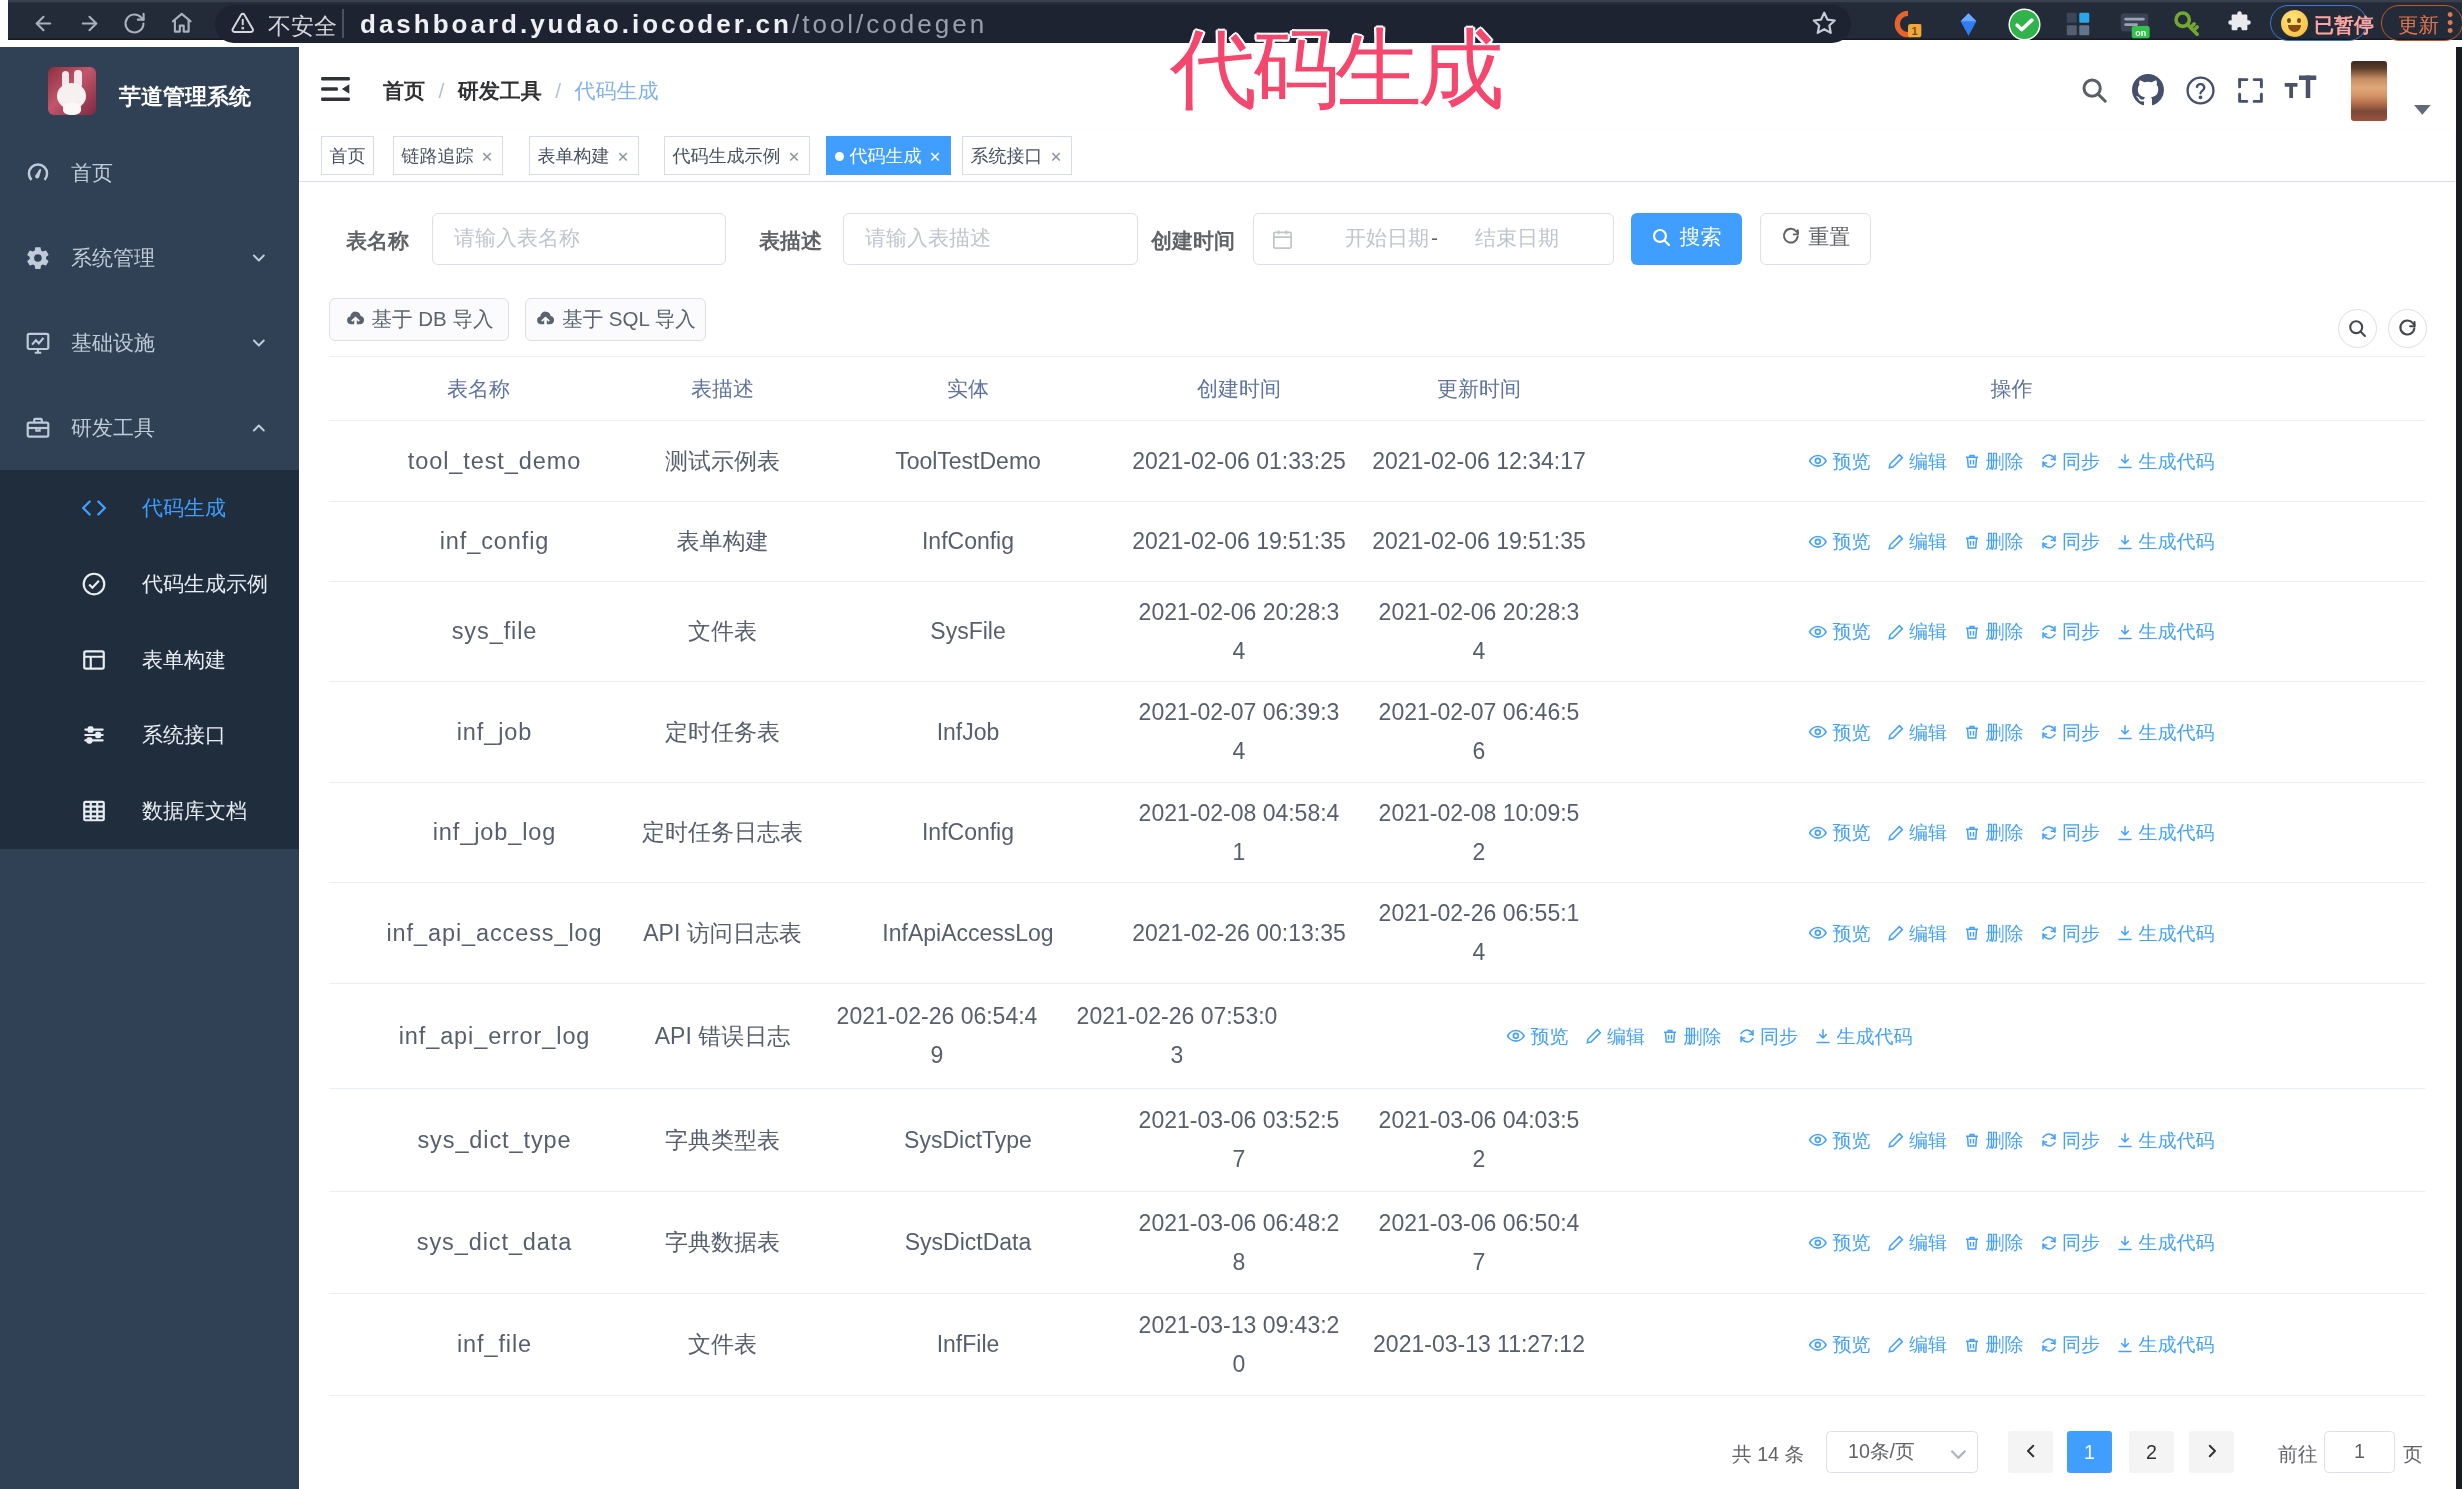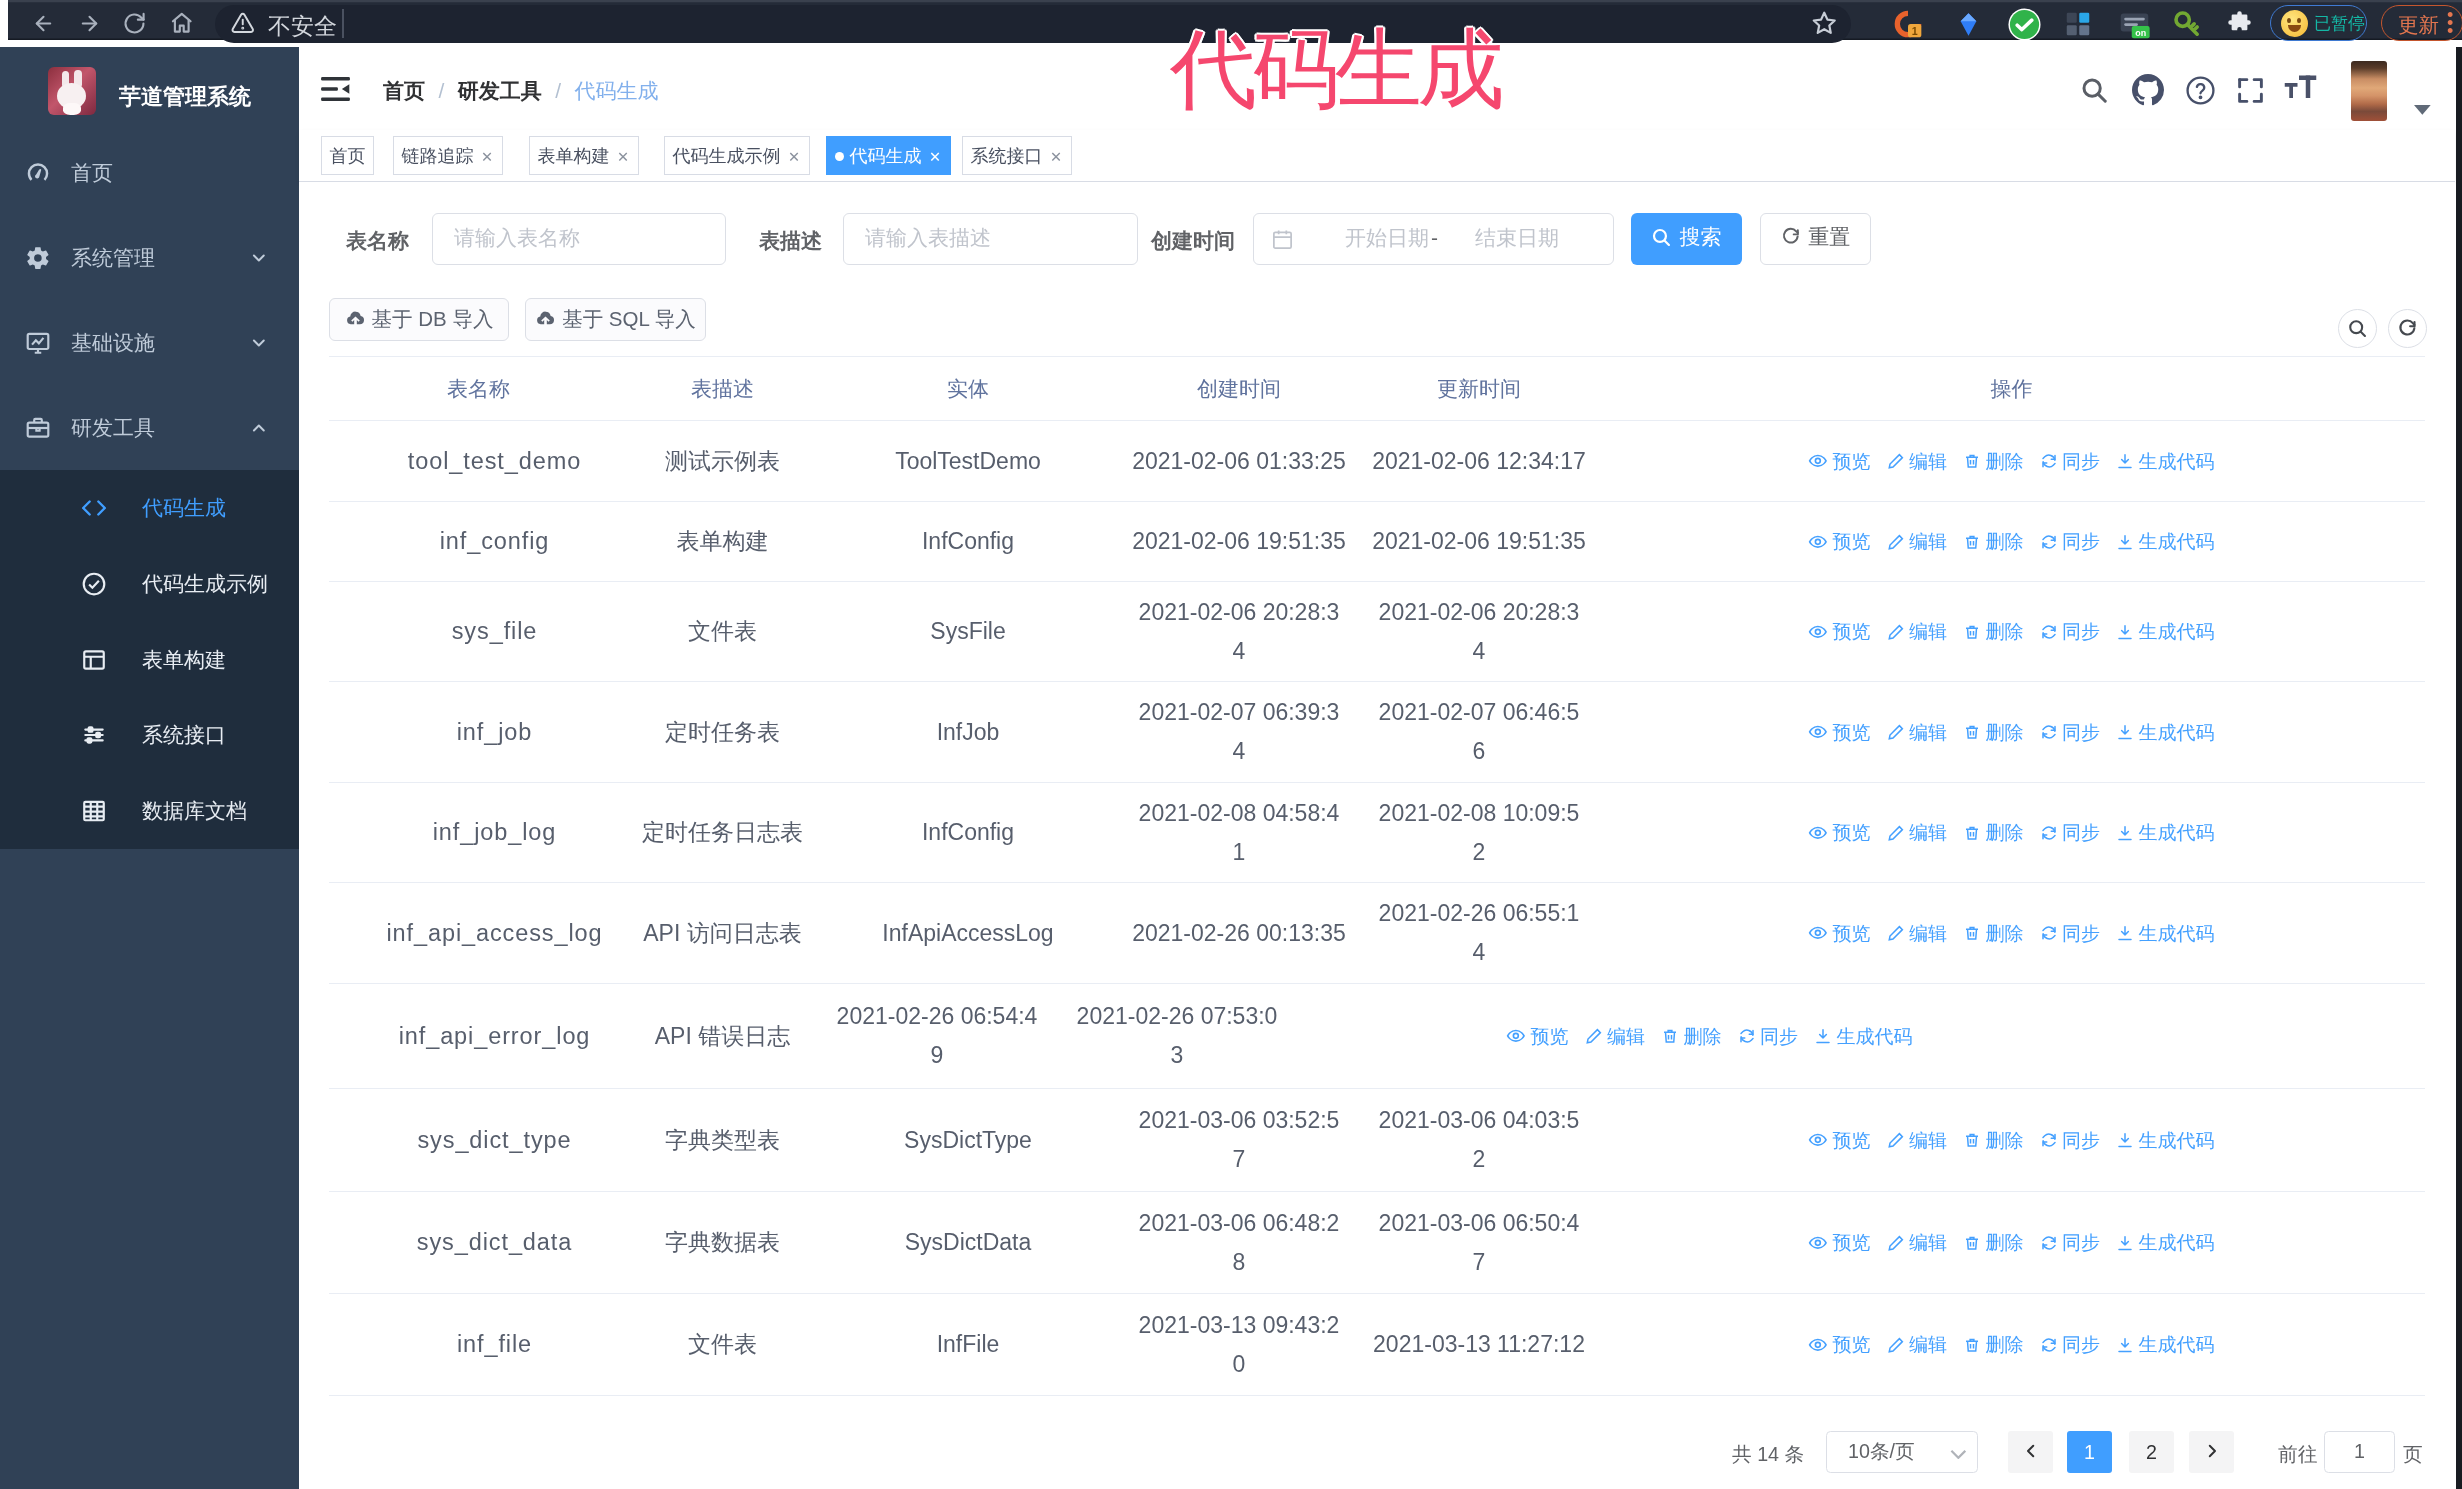--- a/index.html
+++ b/index.html
@@ -66,20 +66,21 @@
     </svg>
   <div id="urlpill"></div>
 
   <svg class="abs" style="left:223px;top:11.4px" width="23.5" height="23.5" viewBox="0 0 24 24" fill="none" stroke="#d3d7dd" stroke-width="2" stroke-linecap="round" stroke-linejoin="round">
       <path d="M10.3 3.8L1.8 18.5a2 2 0 0 0 1.7 3h17a2 2 0 0 0 1.7-3L13.7 3.8a2 2 0 0 0-3.4 0z"></path>
       <line x1="12" y1="9" x2="12" y2="13.5"></line>
       <circle cx="12" cy="17.5" r="0.5" fill="#d3d7dd"></circle>
     </svg>
   <div class="abs" style="left:260px;top:10.6px;font-size:23px;color:#d3d7dd;">不安全</div>
   <div class="abs" style="left:334px;top:9px;width:2.3px;height:29px;background:#4a5160;"></div>
+  <div class="abs" style="left:352px;top:9px;font-size:26px;letter-spacing:3px;color:#eef0f3;font-weight:bold;">dashboard.yudao.iocoder.cn<span style="color:#99a0ab;font-weight:normal;">/tool/codegen</span></div>
 
   <svg class="abs" style="left:1803px;top:9.8px" width="26.5" height="26.5" viewBox="0 0 24 24" fill="none" stroke="#c7cdd6" stroke-width="2" stroke-linejoin="round">
       <path d="M12 2.5l2.9 6.2 6.6.8-4.9 4.6 1.3 6.6-5.9-3.3-5.9 3.3 1.3-6.6-4.9-4.6 6.6-.8z"></path>
     </svg>
 
   <svg class="abs" style="left:1884px;top:8.3px" width="32" height="32" viewBox="0 0 24 24">
       <path d="M12 2a10 10 0 1 0 10 10h-4a6 6 0 1 1-6-6z" fill="#e8622c"></path>
       <rect x="12" y="12" width="10" height="10" rx="2" fill="#f0a73c"></rect>
       <text x="17" y="20.5" font-size="8" fill="#7a4a00" text-anchor="middle" font-weight="bold">1</text>
     </svg>
@@ -112,21 +113,21 @@
   <svg class="abs" style="left:2218px;top:9.8px" width="27" height="27" viewBox="0 0 24 24" fill="#e8eaef">
       <path d="M10 3a2 2 0 0 1 4 0v1h4a1 1 0 0 1 1 1v4h1a2 2 0 0 1 0 4h-1v4a1 1 0 0 1-1 1h-4v-1a2 2 0 0 0-4 0v1H6a1 1 0 0 1-1-1v-4H4a2 2 0 0 1 0-4h1V5a1 1 0 0 1 1-1h4z"></path>
     </svg>
 
   <div class="abs" style="left:2262px;top:5.3px;width:97px;height:36px;border:1.5px solid #3f7ad2;border-radius:18px;"></div>
   <div class="abs" style="left:2273px;top:9.8px;width:27px;height:27px;border-radius:50%;background:radial-gradient(circle at 40% 35%,#ffe680,#f5b731);">
       <div class="abs" style="left:6px;top:8.3px;width:3.8px;height:5.3px;border-radius:50%;background:#7a4a10;"></div>
       <div class="abs" style="left:16px;top:8.3px;width:3.8px;height:5.3px;border-radius:50%;background:#7a4a10;"></div>
       <div class="abs" style="left:6.8px;top:15px;width:13px;height:6.8px;border-radius:0 0 10.6px 10.6px;background:#8a4a12;"></div>
     </div>
-  <div class="abs" style="left:2306px;top:12px;font-size:17px;color:#14b8a6;">已暂停</div>
+  <div class="abs" style="left:2306px;top:12px;font-size:20px;color:#fca5a5;font-weight:bold;">已暂停</div>
 
   <div class="abs" style="left:2373px;top:5.3px;width:82px;height:36px;border:1.5px solid #c4562e;border-radius:18px;"></div>
   <div class="abs" style="left:2390px;top:11.4px;font-size:20.5px;color:#e4764f;">更新</div>
   <div class="abs" style="left:2439px;top:10.6px;color:#e4764f;font-size:18px;letter-spacing:0;line-height:8.3px;">•<br>•<br>•</div>
 </div>
 <div id="sidebar">
 
   <div class="abs" style="left:48px;top:19.7px;width:48px;height:48px;border-radius:6px;background:linear-gradient(135deg,#8c2f3e 0%,#c2566b 45%,#7e2940 100%);overflow:hidden;">
     <div class="abs" style="left:13.6px;top:4.5px;width:7.6px;height:16.7px;border-radius:3.8px;background:#f3e8ea;"></div>
     <div class="abs" style="left:26px;top:3px;width:7.6px;height:18px;border-radius:3.8px;background:#f3e8ea;"></div>

